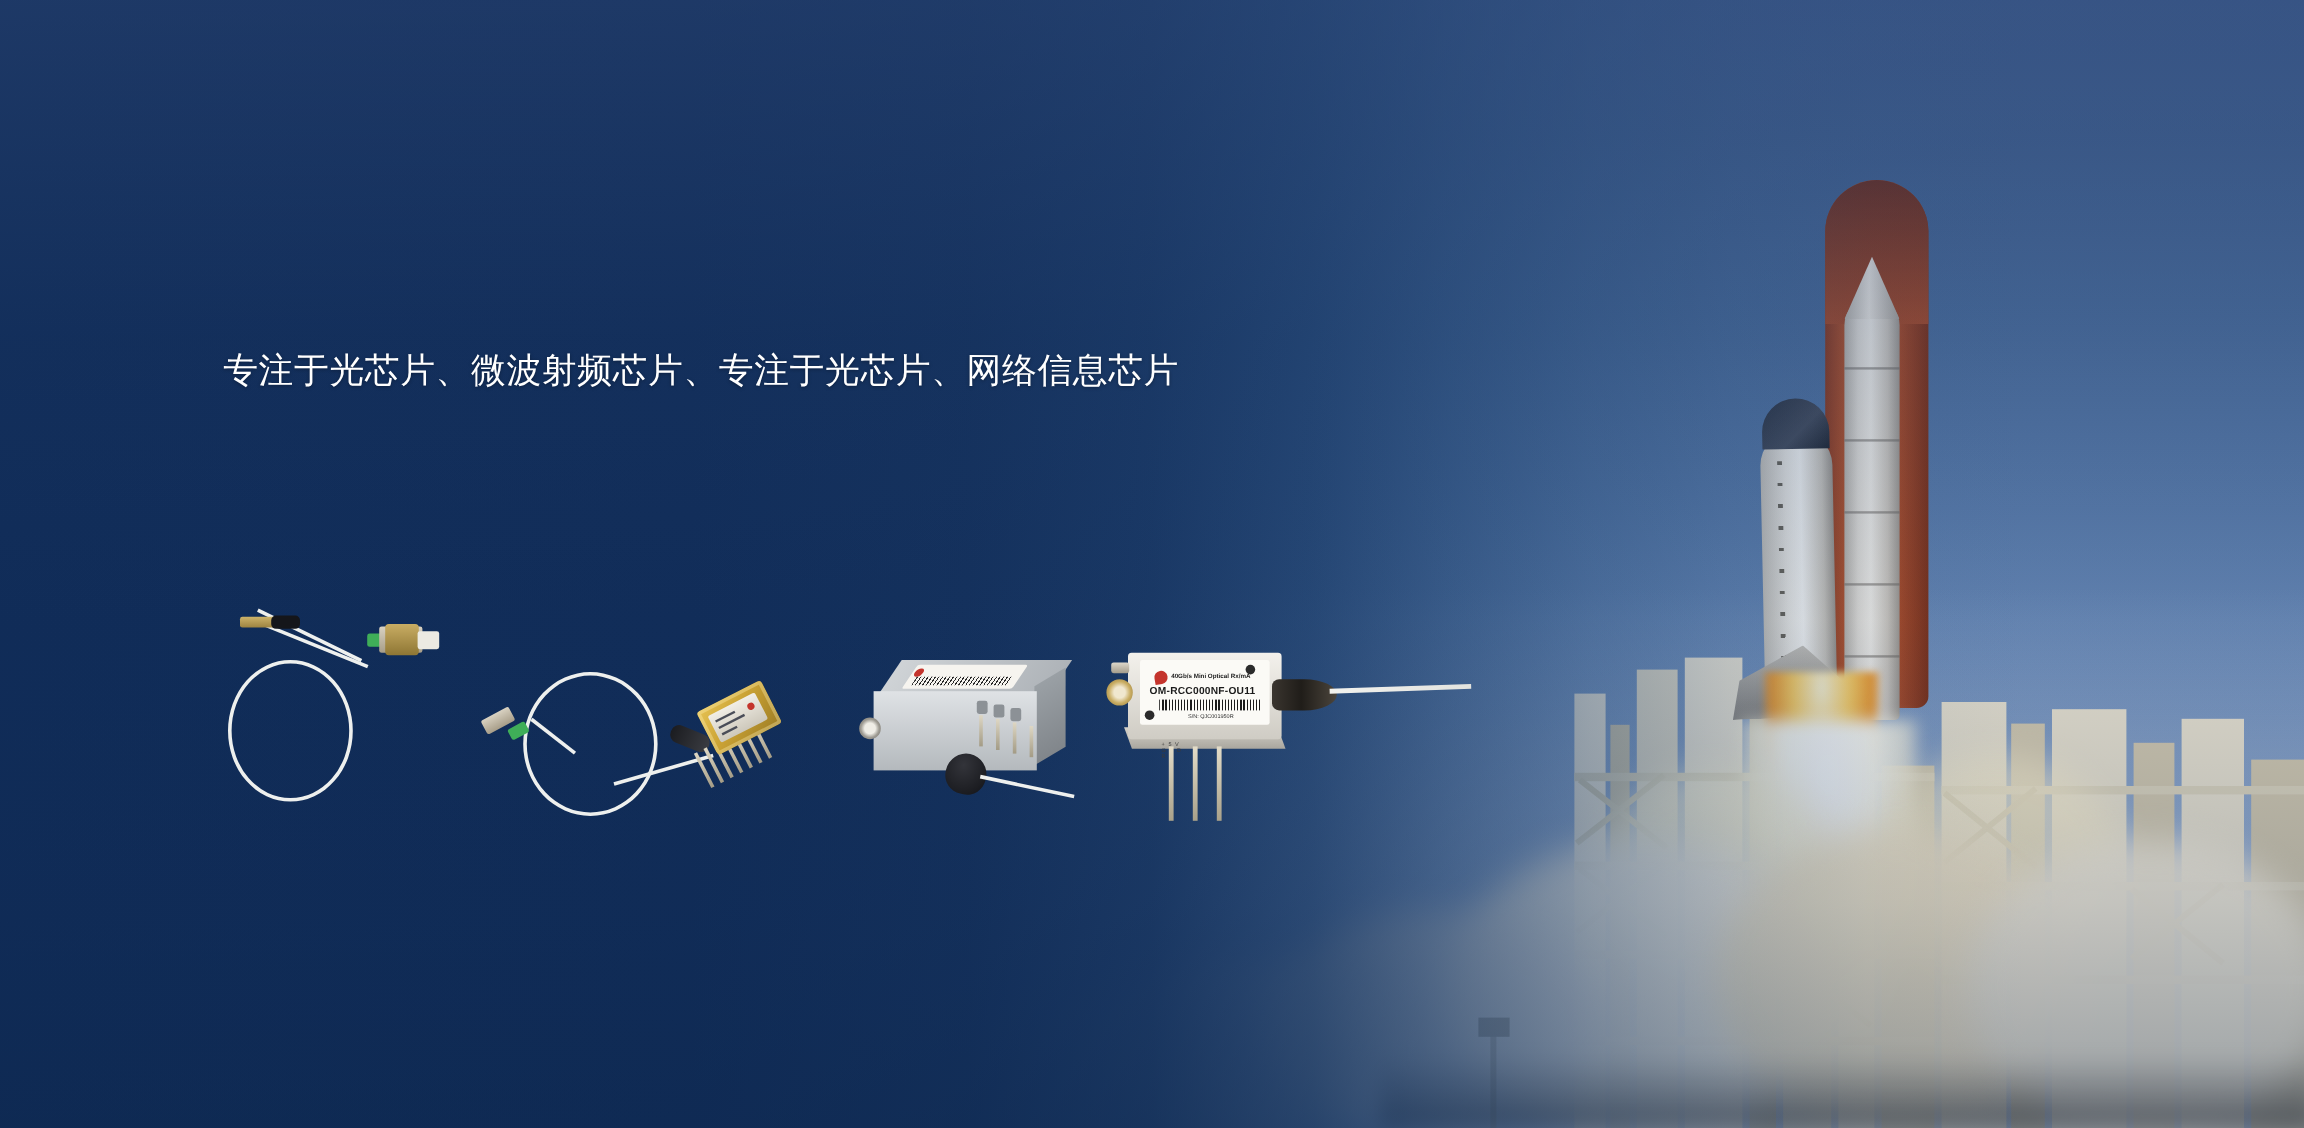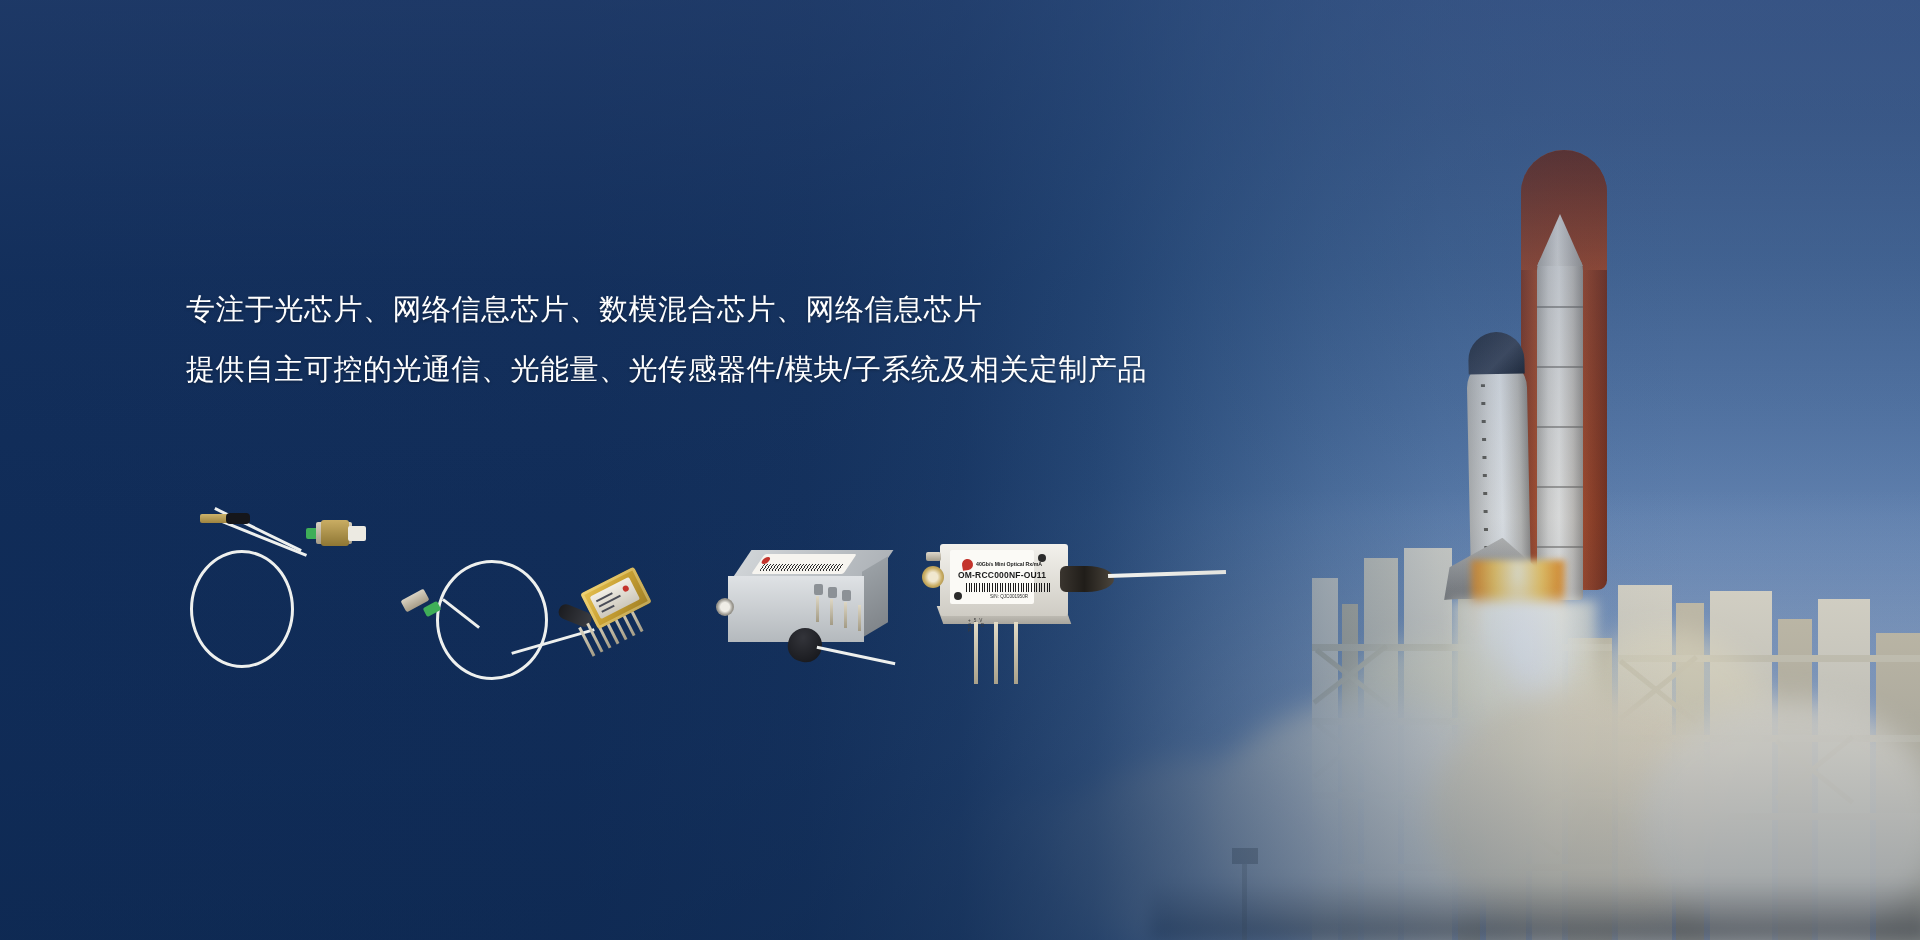--- a/index.html
+++ b/index.html
@@ -218,21 +218,21 @@
     background:#eef0ee; transform:rotate(12deg); }
   .bx .pin{ position:absolute; width:3px; height:26px; background:linear-gradient(to bottom,#ded7c4,#a39b85); }
   .bx .port{ position:absolute; width:9px; height:11px; background:#8c9196; border-radius:2px; }
 
   
   .box4{ position:absolute; left:760px; top:44px; }
   .m4 .body{ position:absolute; left:0; top:0; width:128px; height:72px;
     background:linear-gradient(to bottom,#f3f1ec,#cfccc4); border-radius:3px; }
   .m4 .bevel{ position:absolute; left:0; top:62px; width:128px; height:18px;
     background:linear-gradient(to bottom,#d5d2ca,#a9a69e); transform:skewX(20deg); }
-  .m4 .lblw{ position:absolute; left:10px; top:6px; width:84px; height:54px;
+  .m4 .lblw{ position:absolute; left:10px; top:6px; width:108px; height:54px;
     background:#fbfaf6; border-radius:2px; }
   .m4 .scr{ position:absolute; width:8px; height:8px; background:#2b2b2b; border-radius:50%; }
   .m4 .code{ position:absolute; left:8px; top:20px; font-size:8.5px; color:#1a1a1a;
     font-family:"Liberation Sans",sans-serif; font-weight:700; letter-spacing:.2px; white-space:nowrap; }
   .m4 .tiny{ position:absolute; left:26px; top:11px; font-size:5.2px; color:#1a1a1a;
     font-weight:700; white-space:nowrap; }
   .m4 .bc{ position:absolute; left:16px; top:33px; width:84px; height:9px;
     background:repeating-linear-gradient(to right,#1a1a1a 0 1px,transparent 1px 2.6px); }
   .m4 .sn{ position:absolute; left:40px; top:44px; font-size:4.6px; color:#2b2b2b; white-space:nowrap; }
   .m4 .brand{ position:absolute; left:12px; top:9px; width:11px; height:11px;
@@ -326,22 +326,21 @@
     <div class="smoke s8"></div>
     <div class="lamp"></div>
     <div class="groundshadow"></div>
   </div>
 
   <div class="overlay"></div>
   <div class="overlay2"></div>
 
   <div class="content">
 
-    <div class="sub sub1">专注于光芯片、网络信息芯片、数模混合芯片、网络信息芯片</div>
-    <div class="sub sub2">提供自主可控的光通信、光能量、光传感器件/模块/子系统及相关定制产品</div>
+    <div class="sub sub1">专注于光芯片、微波射频芯片、专注于光芯片、网络信息芯片</div>
 
 
     <div class="products">
 
       <div class="p1">
         <div class="fiber loop"></div>
         <div class="l1"></div>
           <div class="l2"></div>
         <div class="ferrule c1"></div>
         <div class="boot b1"></div>

